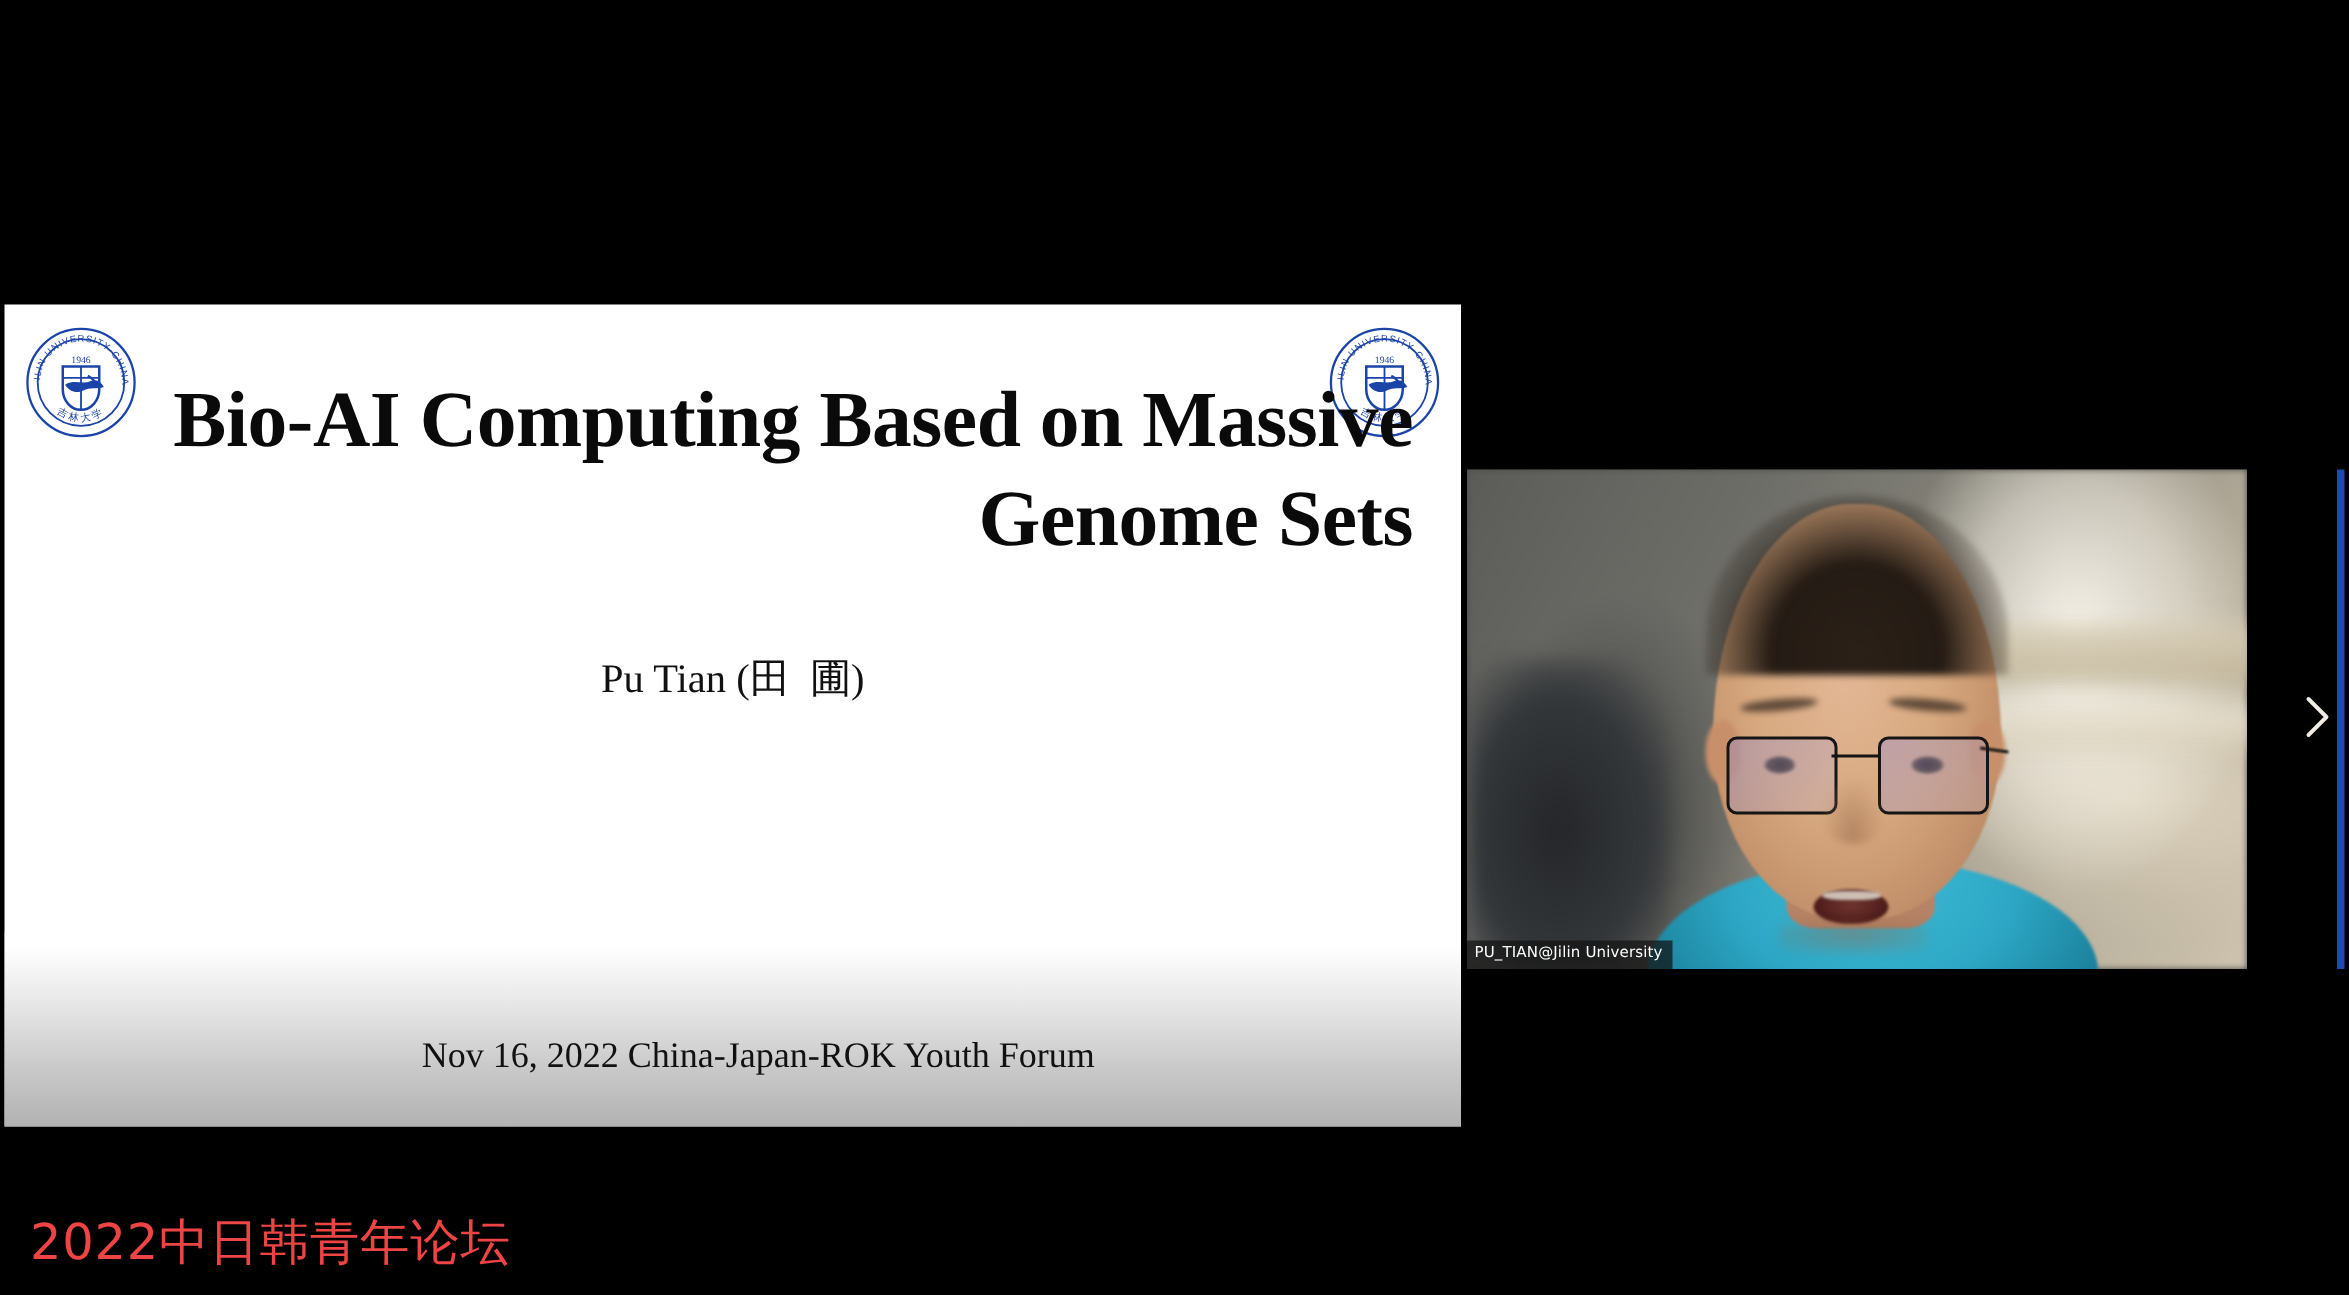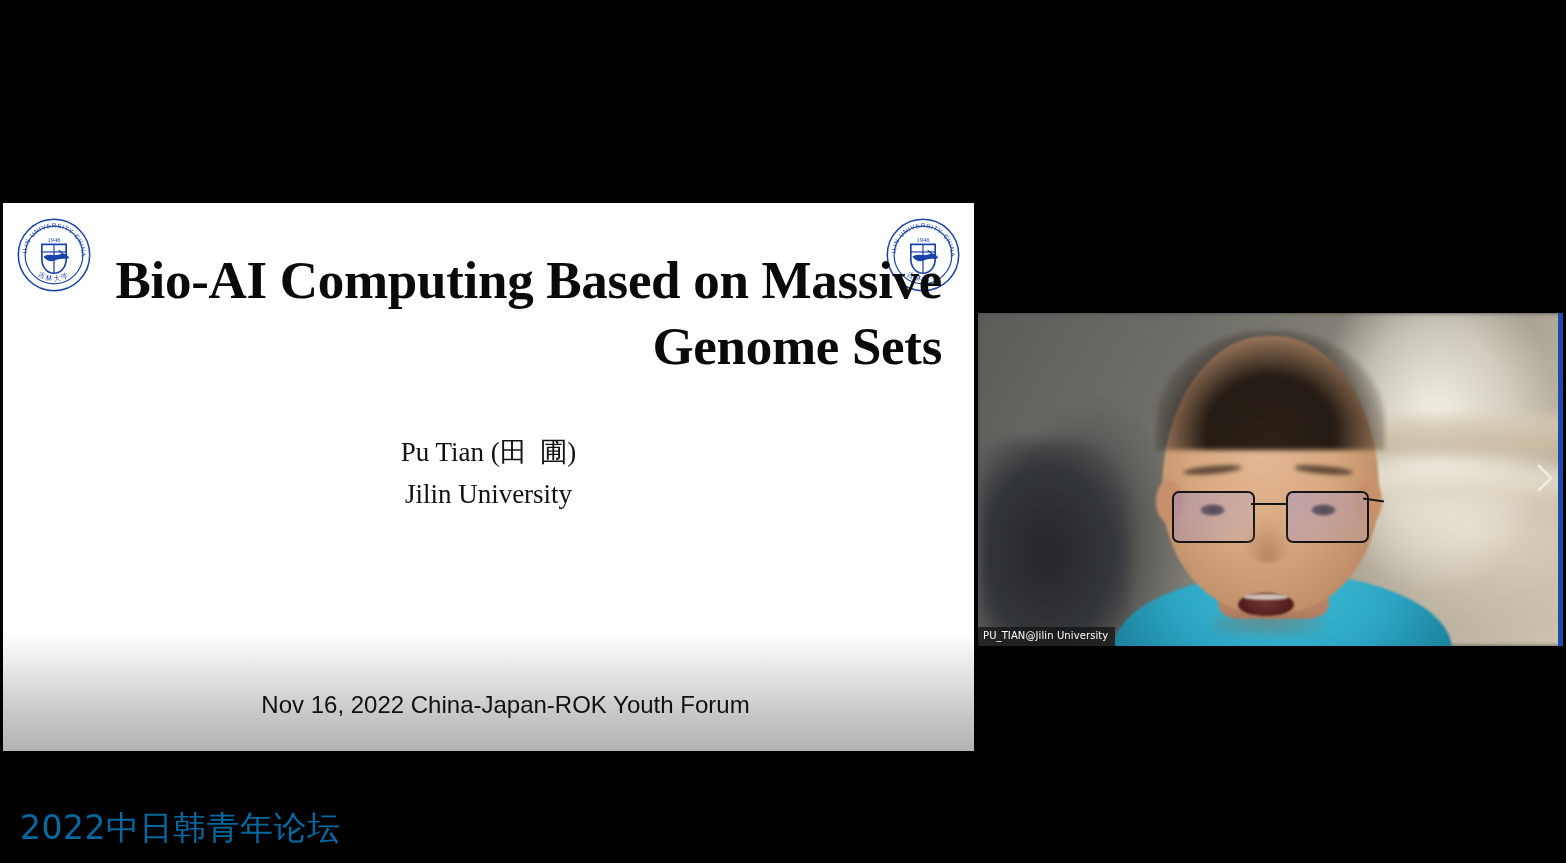--- a/index.html
+++ b/index.html
@@ -78,32 +78,32 @@
     color: #111111;
   }
   #slide-subtitle .line { display: block; white-space: pre; }
 
   #slide-footer {
     position: absolute;
     left: 0;
     right: 0;
     top: 488px;
     text-align: center;
-    font-family: Liberation Sans, sans-serif;
+    font-family: Liberation Serif, serif;
     font-size: 24px;
     color: #111111;
     padding-left: 34px;
   }
 
   
   #video-tile {
     position: absolute;
     left: 978px;
     top: 313px;
-    width: 585px;
+    width: 520px;
     height: 333px;
     overflow: hidden;
     background: #4a4a46;
   }
   #video-bg {
     position: absolute;
     inset: 0;
     background:
       radial-gradient(ellipse 170px 230px at 78% 34%, rgba(255,252,244,0.92) 0%, rgba(243,238,226,0.55) 45%, rgba(243,238,226,0) 72%),
       radial-gradient(ellipse 240px 120px at 86% 66%, rgba(226,216,196,0.85) 0%, rgba(214,203,182,0.3) 55%, rgba(214,203,182,0) 80%),
@@ -274,21 +274,21 @@
     background: #1c4bb0;
   }
 
   #bottom-caption {
     position: absolute;
     left: 20px;
     top: 806px;
     font-family: "DejaVu Sans", "Liberation Sans", sans-serif;
     font-size: 33px;
     line-height: 44px;
-    color: #0369a1;
+    color: #ef4444;
     letter-spacing: 0.5px;
     white-space: nowrap;
   }
 </style>
 </head>
 <body>
 
 <div id="stage">
 
   <div id="slide">
@@ -338,21 +338,20 @@
           <path d="M34,46 h32" stroke="#1b44a8" stroke-width="1.6"></path>
           <path d="M36,52 C44,47 52,52 58,49 C64,46 68,50 70,54 C64,56 58,54 52,57 C46,60 40,58 36,52 Z" fill="#1b44a8"></path>
           <path d="M56,44 C60,46 63,50 64,54" stroke="#1b44a8" stroke-width="2" fill="none"></path>
         </svg>
       </div>
 
       <div id="slide-title">Bio-AI Computing Based on Massive Genome Sets</div>
 
       <div id="slide-subtitle">
         <span class="line">Pu Tian (田  圃)</span>
-        <span class="line">Jilin University</span>
       </div>
 
       <div id="slide-footer">Nov 16, 2022 China-Japan-ROK Youth Forum</div>
     </div>
   </div>
 
   <div id="video-tile">
     <div id="video-bg"></div>
     <div id="video-bg-dark"></div>
     <div id="video-bg-shelf"></div>

